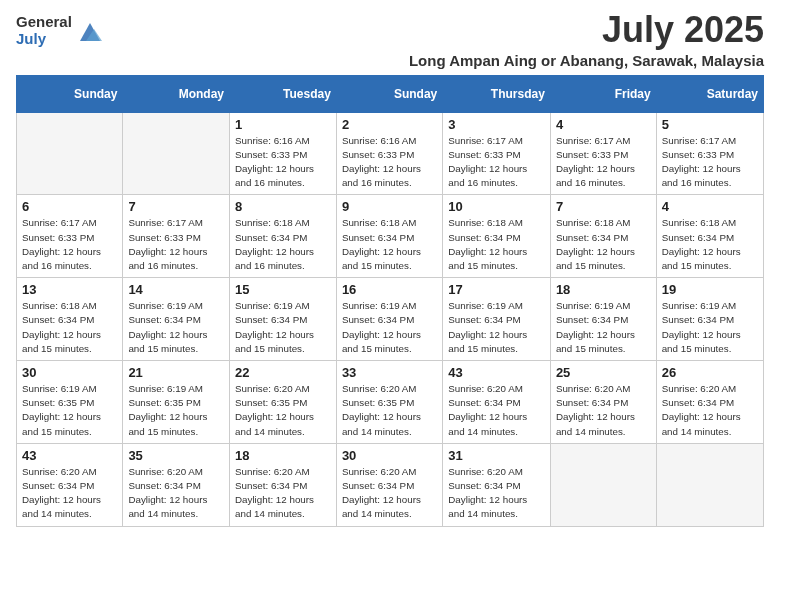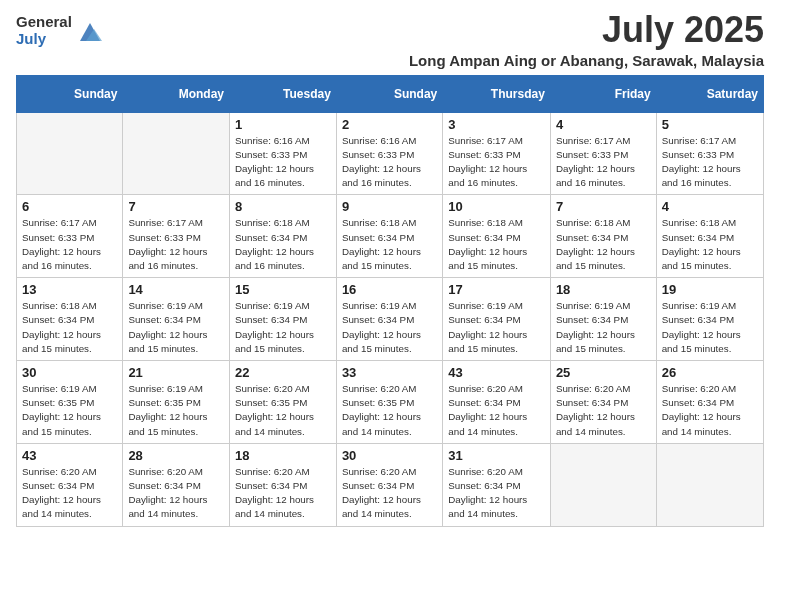--- a/index.html
+++ b/index.html
@@ -302,21 +302,21 @@
           </td>
         </tr>
         <tr>
           <td>
             <span class="day-number">43</span>
             <div class="day-info">Sunrise: 6:20 AM
 Sunset: 6:34 PM
 Daylight: 12 hours and 14 minutes.</div>
           </td>
           <td>
-            <span class="day-number">28</span>
+            <span class="day-number">35</span>
             <div class="day-info">Sunrise: 6:20 AM
 Sunset: 6:34 PM
 Daylight: 12 hours and 14 minutes.</div>
           </td>
           <td>
             <span class="day-number">18</span>
             <div class="day-info">Sunrise: 6:20 AM
 Sunset: 6:34 PM
 Daylight: 12 hours and 14 minutes.</div>
           </td>

